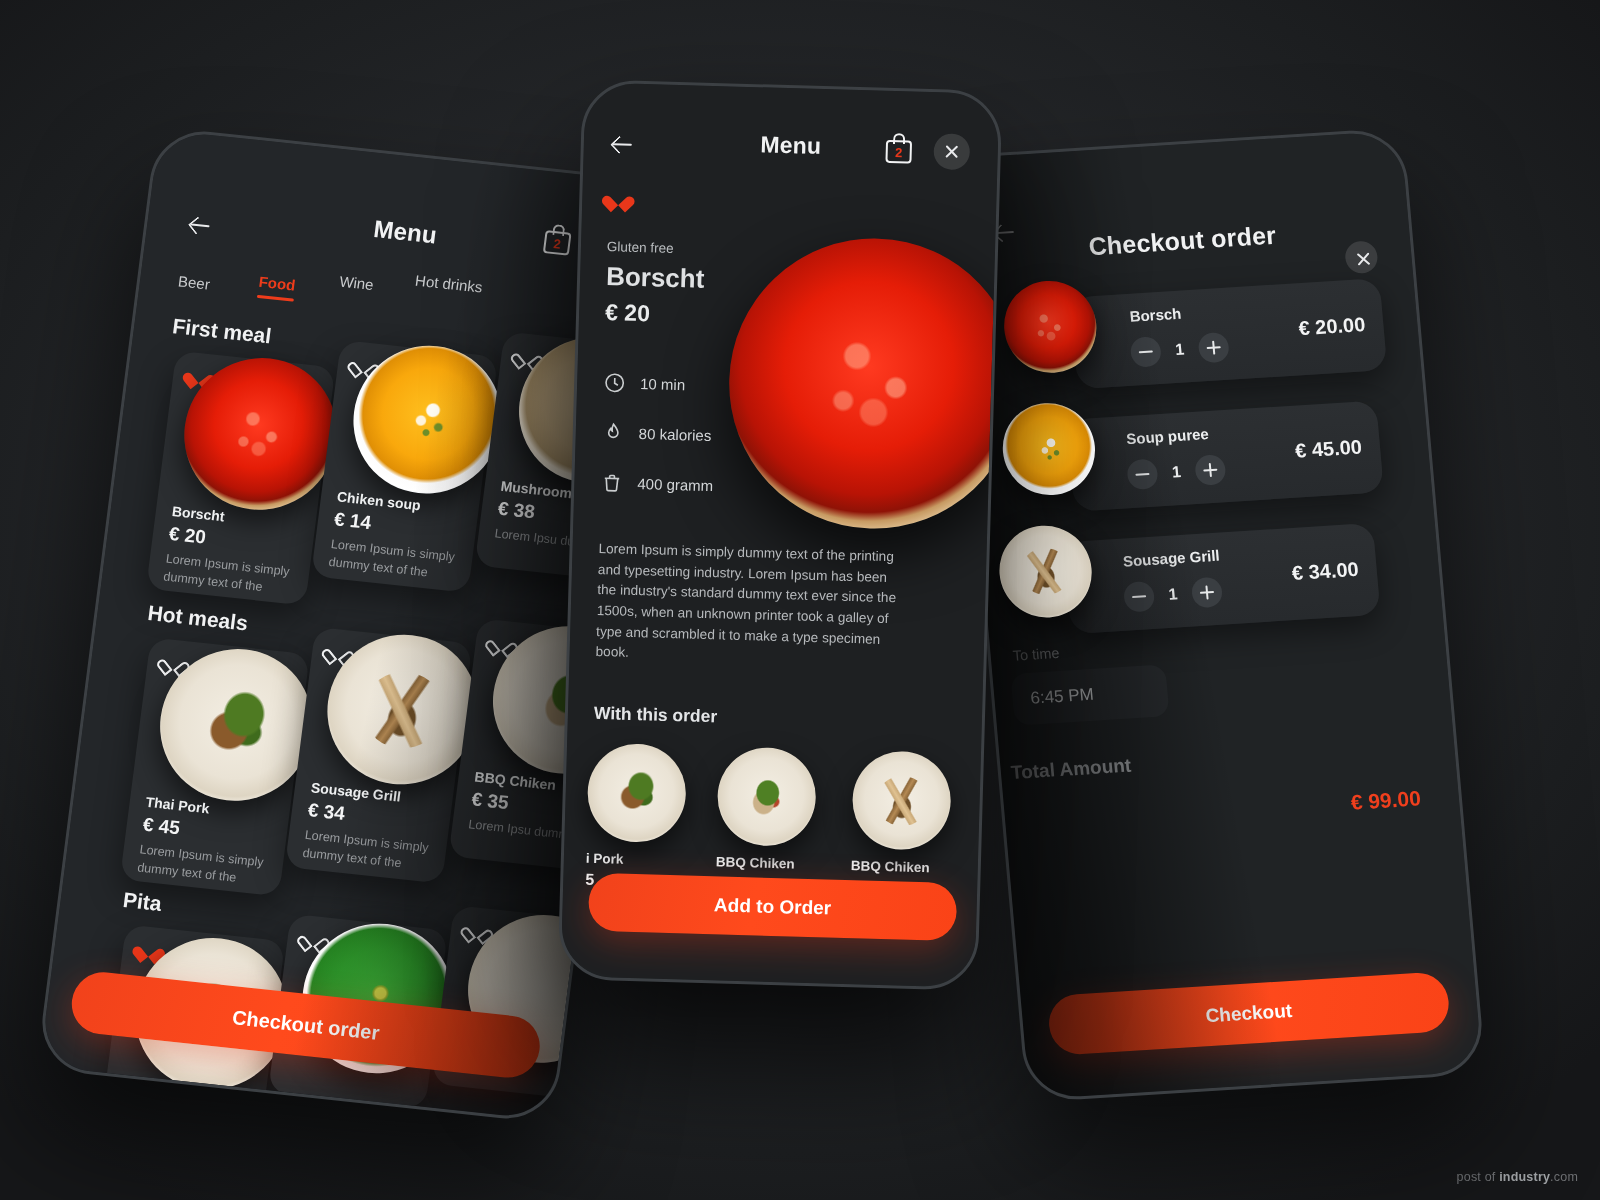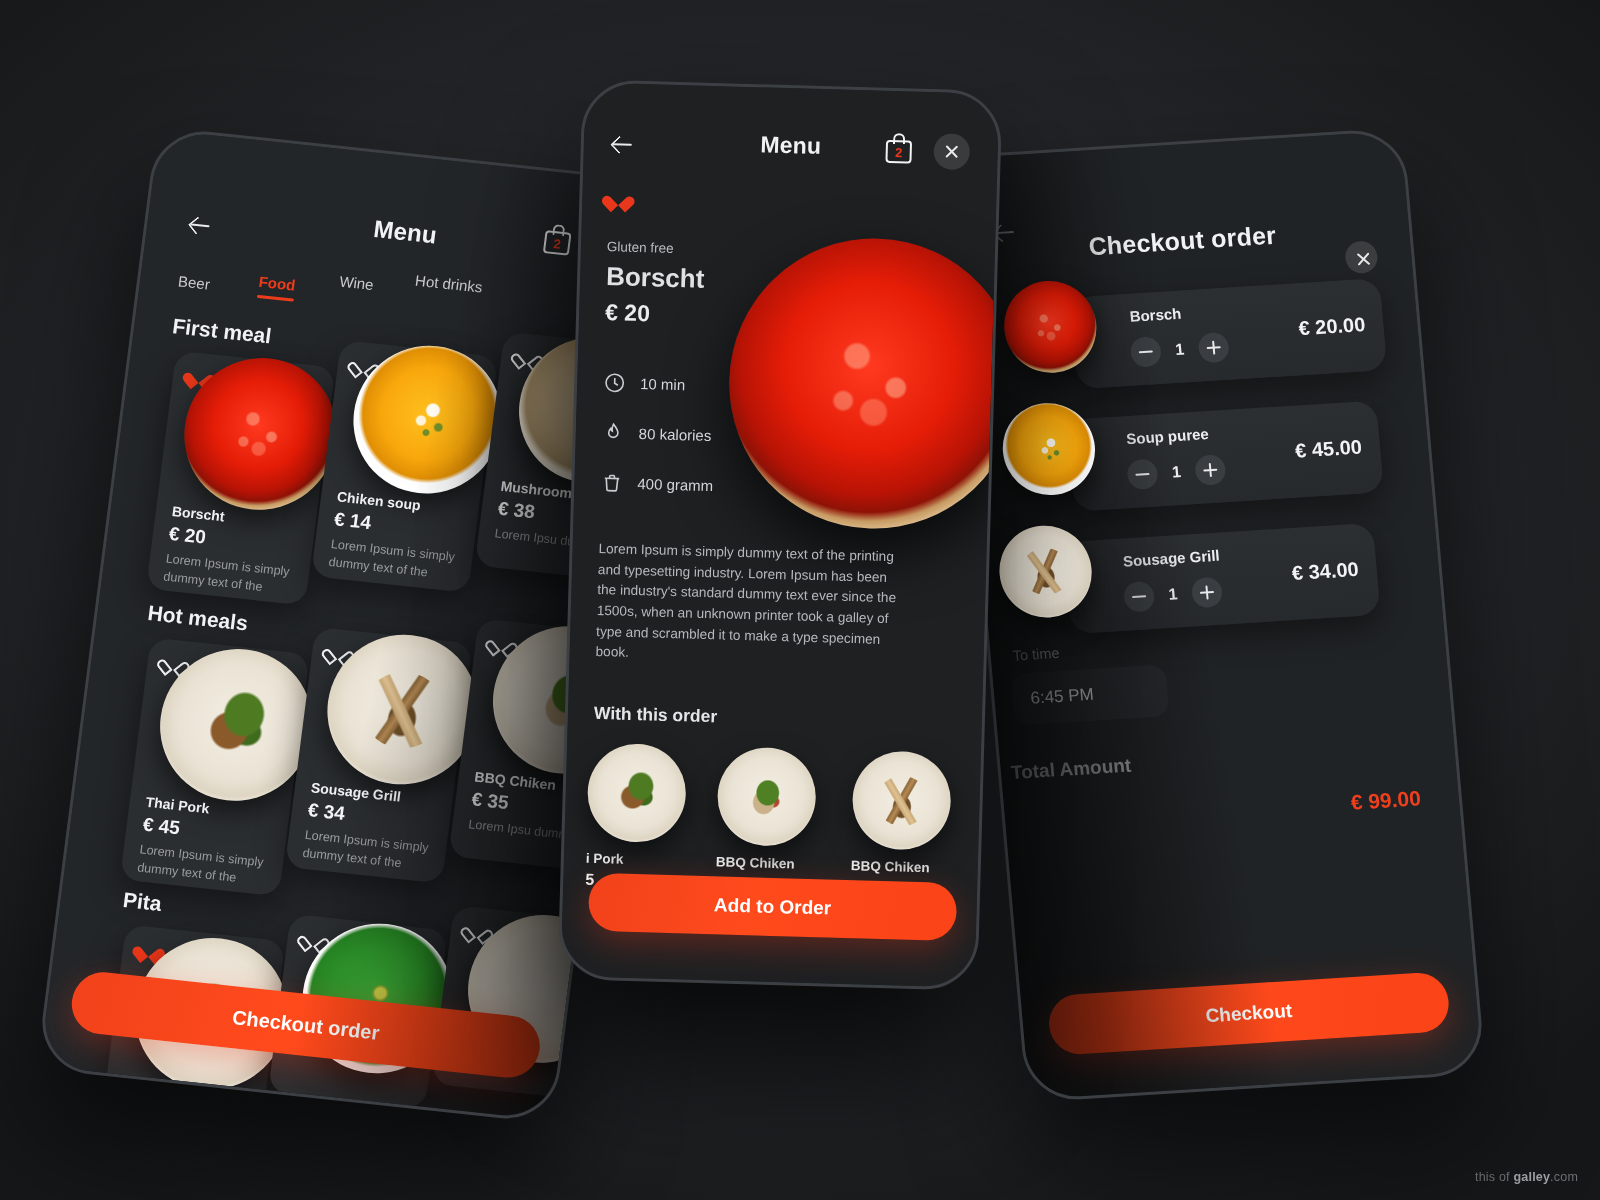--- a/index.html
+++ b/index.html
@@ -504,16 +504,16 @@
         <div class="total" style="right:38px;top:656px;">€ 99.00</div>
 
         <div class="cta" style="left:26px;bottom:42px;width:400px;height:60px;font-size:19px;">Checkout</div>
 
       </div>
     </div>
     <div class="shade"></div>
   </div>
 
   <div class="watermark">
-    <span>this of </span><b>galley</b><span>.com</span>
+    <span>post of </span><b>industry</b><span>.com</span>
   </div>
 
 </div>
 
 </body></html>

